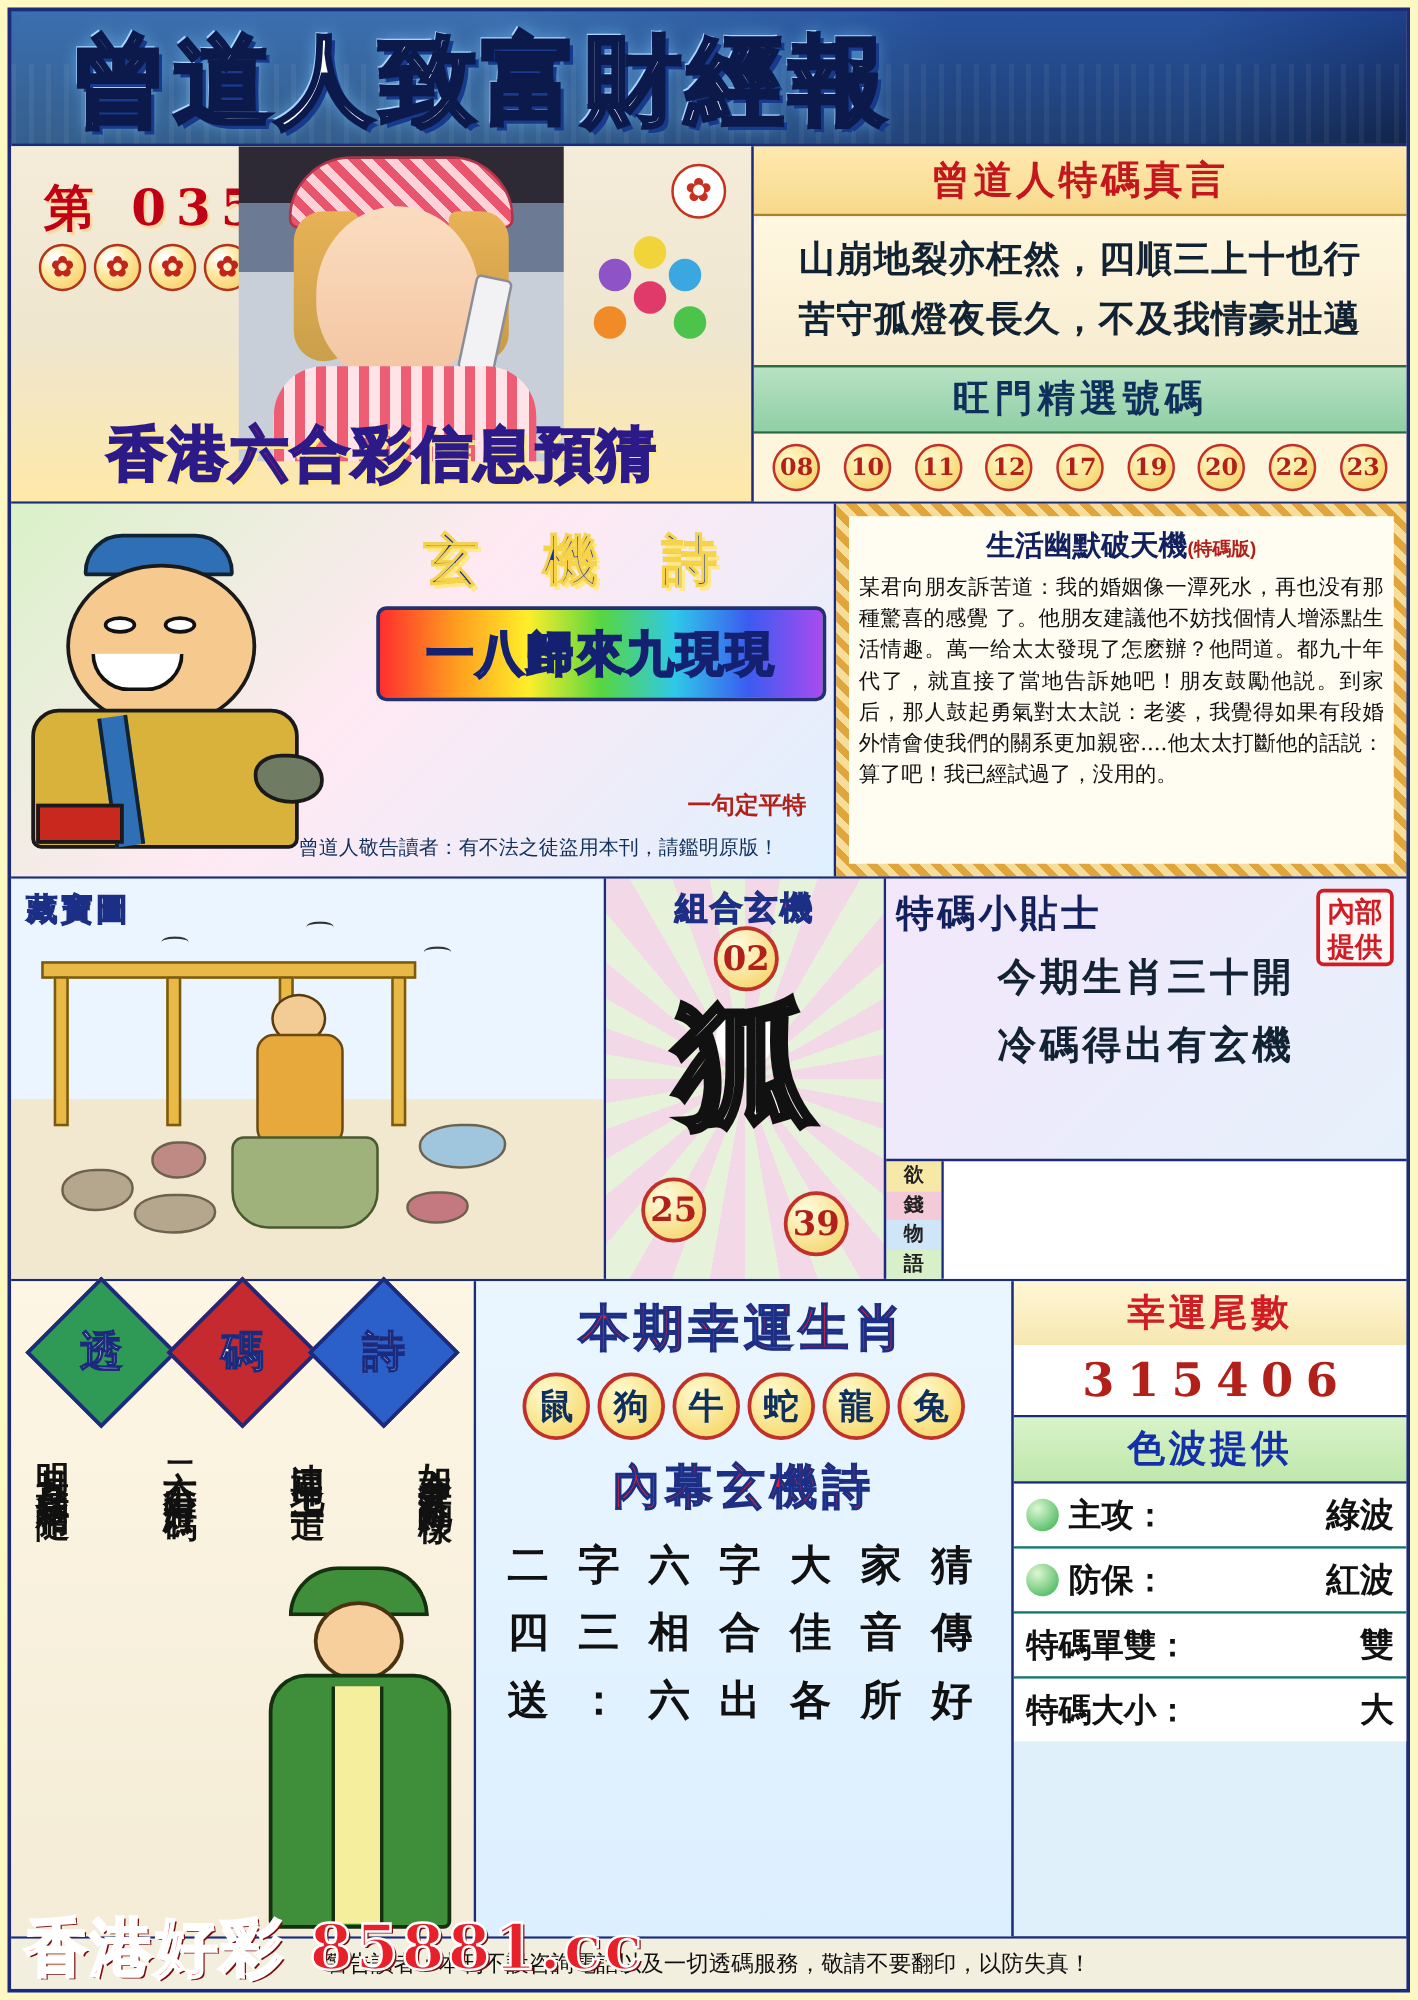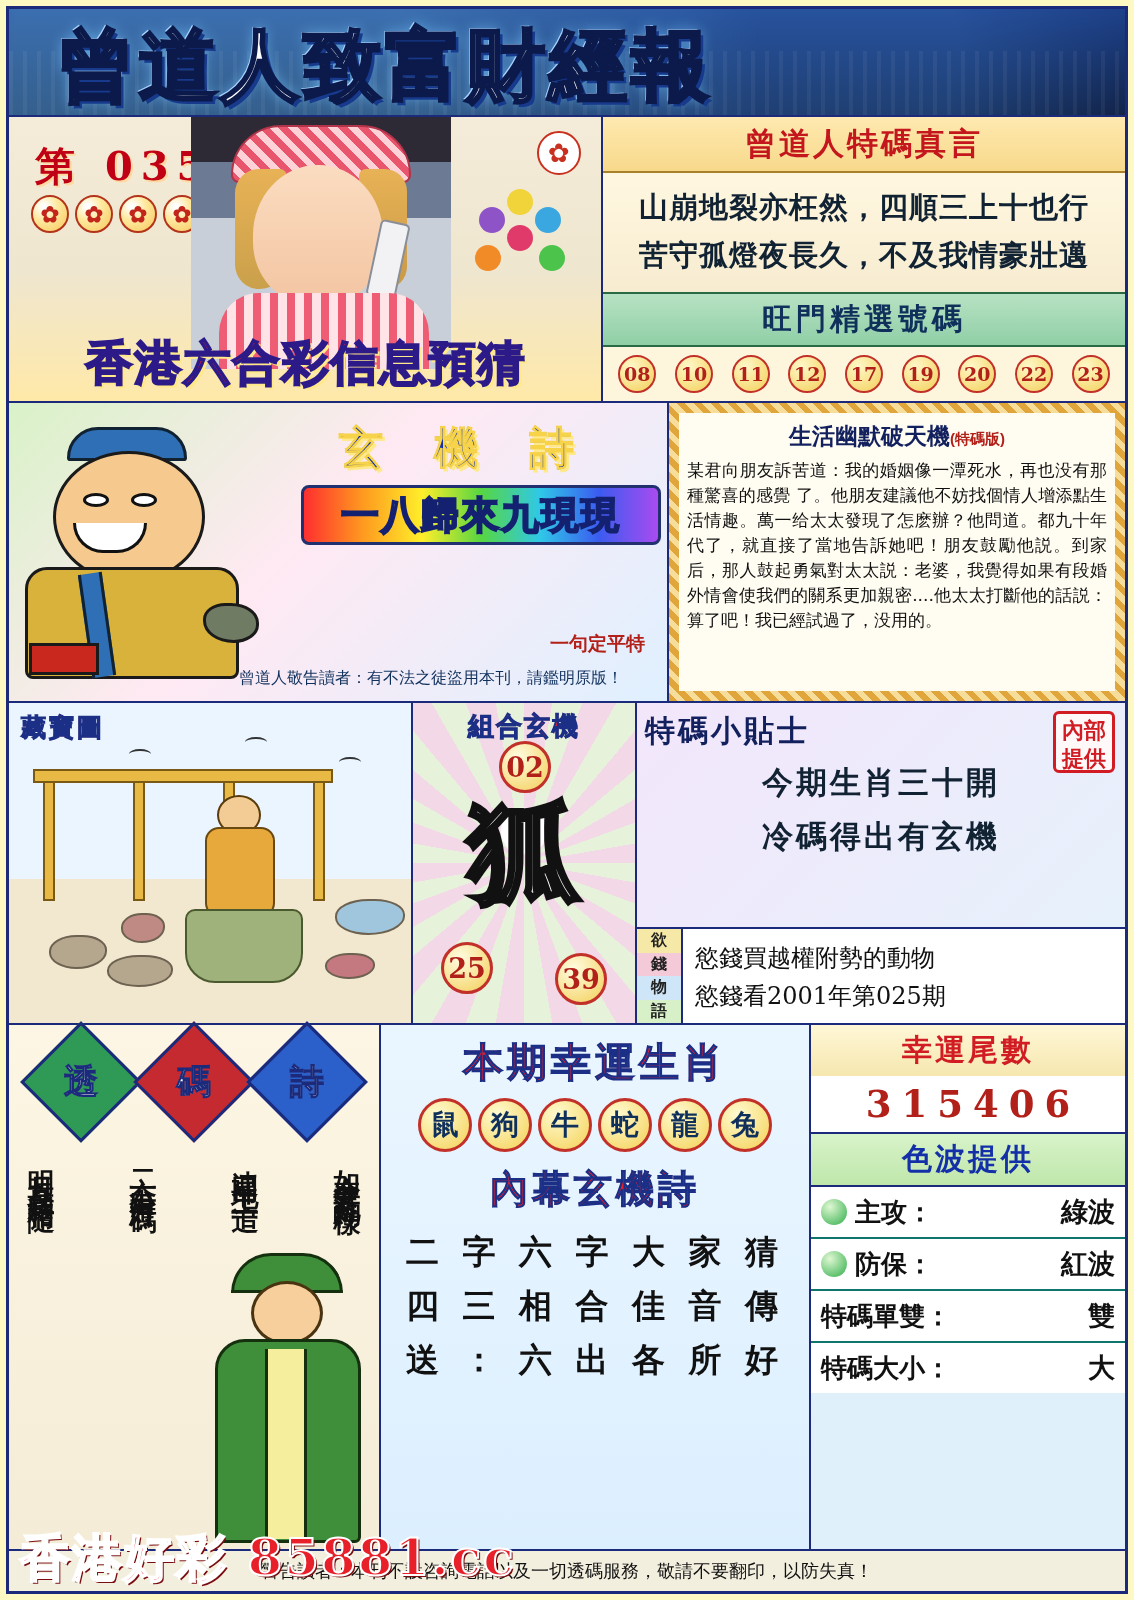--- a/index.html
+++ b/index.html
@@ -224,21 +224,21 @@
     background:#6f7b63; border:3px solid #1a1a1a; border-radius:40% 50% 45% 55%;
   }
   .poem-title {
     position:absolute; left:330px; top:16px;
     font-family:"DejaVu Serif", serif; font-size:44px; font-weight:bold;
     letter-spacing:18px; color:#1430a8;
     -webkit-text-stroke:1px #f7d34a;
     text-shadow:3px 3px 0 #ffe98a;
   }
   .rainbow-box {
-    position:absolute; left:292px; top:82px; width:360px; height:60px;
+    position:absolute; left:292px; top:82px; width:360px; height:76px;
     border:3px solid #22306f; border-radius:8px;
     background:linear-gradient(to right,#ff2f2f,#ff9a1f,#ffee2a,#57d641,#2fc8e8,#3b5bf0,#a94bf0);
     display:flex; align-items:center; justify-content:center;
   }
   .rainbow-box span {
     font-family:"DejaVu Serif", serif; font-size:38px; font-weight:bold;
     color:#fff; letter-spacing:2px;
     -webkit-text-stroke:2px #142070;
   }
   .poem-sub {
@@ -264,21 +264,21 @@
   }
   .humor h3 small { font-size:15px; color:#b2201a;}
   .humor p {
     margin:0; font-family:"DejaVu Serif", serif;
     font-size:17px; line-height:25px; color:#111; text-align:justify;
   }
 
   
   .midband { display:flex; height:322px; border-bottom:2px solid #1b2a7a;}
   .treasure {
-    width:404px; border-right:2px solid #1b2a7a; position:relative;
+    width:476px; border-right:2px solid #1b2a7a; position:relative;
     background:linear-gradient(to bottom,#eaf5ff 0 55%, #f2e7cf 55% 100%);
     overflow:hidden;
   }
   .treasure .tag {
     position:absolute; left:12px; top:8px;
     font-family:"DejaVu Serif", serif; font-size:25px; font-weight:bold;
     color:#e8202a; letter-spacing:3px;
     -webkit-text-stroke:1px #1c2f86;
   }
   .t-wall {
@@ -619,24 +619,20 @@
         <div class="tl">今期生肖三十開</div>
         <div class="tl">冷碼得出有玄機</div>
       </div>
       <div class="tips-bottom">
         <div class="vlabel">
           <div style="background:#f6e9a8">欲</div>
           <div style="background:#f4c9d8">錢</div>
           <div style="background:#cfe6f8">物</div>
           <div style="background:#d7f0c8">語</div>
         </div>
-        <div class="txt">
-          <div>慾錢買越權附勢的動物</div>
-          <div>慾錢看2001年第025期</div>
-        </div>
       </div>
     </div>
   </div>
 
   <div class="bottomband">
 
     <div class="tm">
       <div class="diamonds">
         <div class="dia" style="background:#2f9a55">
           <span>透</span>

